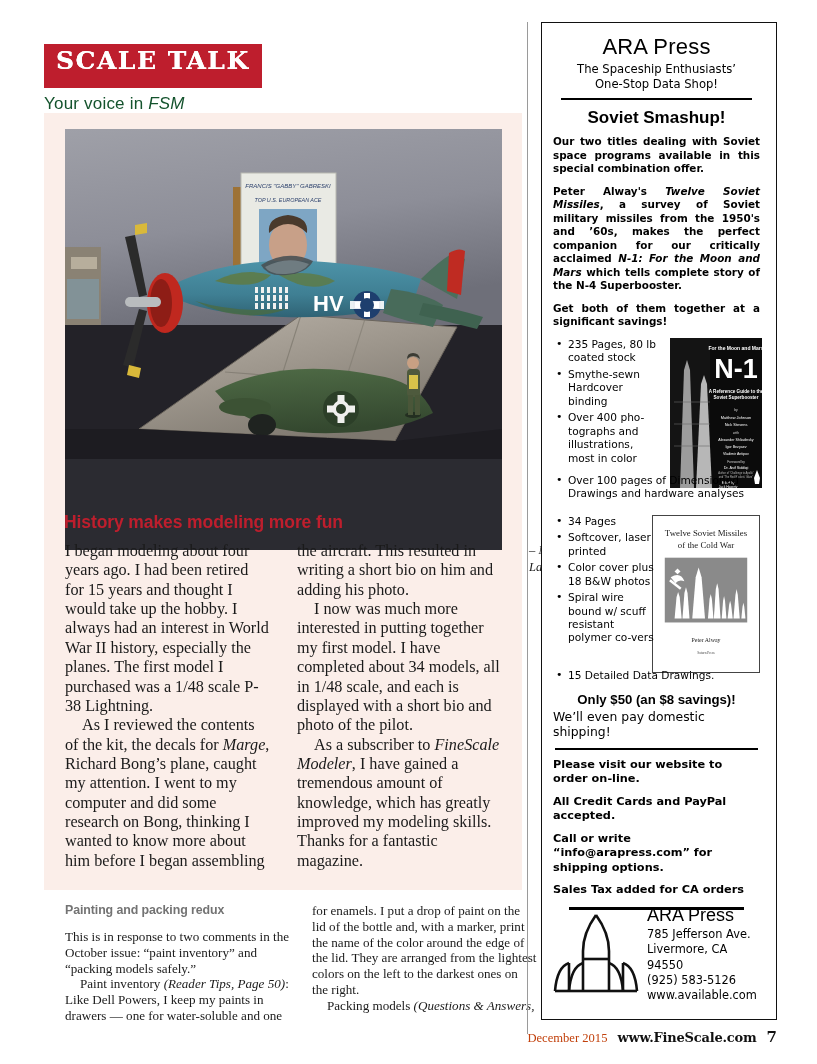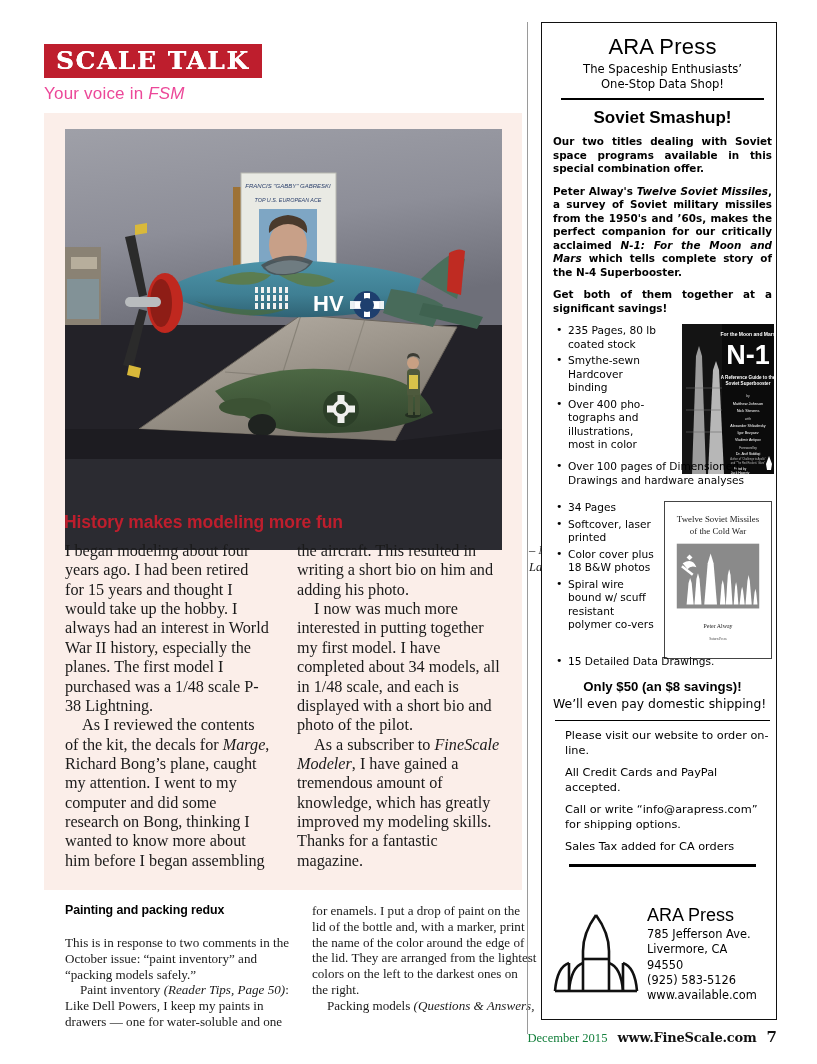--- a/index.html
+++ b/index.html
@@ -22,29 +22,29 @@
   }
 
   .masthead { position: absolute; left: 0; top: 44px; }
   .masthead-bar {
     background: #be1e2d;
     color: #ffffff;
     font-family: "DejaVu Serif", serif;
     font-weight: bold;
     font-size: 25px;
     letter-spacing: 1.5px;
-    padding: 4px 12px 5px 12px;
+    padding: 4px 12px 15px 12px;
     display: inline-block;
     line-height: 1;
     text-shadow: 0 0 0 #fff;
   }
   .masthead-sub {
     font-family: "Liberation Sans", sans-serif;
     font-size: 17px;
-    color: #ec4899;
+    color: #14532d;
     margin-top: 6px;
     letter-spacing: 0.2px;
   }
   .masthead-sub i { font-style: italic; }
 
   
   .tint-block {
     position: absolute;
     left: 0; top: 113px;
     width: 478px; height: 777px;
@@ -106,22 +106,22 @@
 
   
   .art2 {
     position: absolute;
     left: 21px; top: 903px; width: 478px; height: 118px;
   }
   .art2-head {
     font-family: "Liberation Sans", sans-serif;
     font-weight: bold;
     font-size: 12.4px;
-    color: #000000;
-    margin-bottom: 17px;
+    color: #737373;
+    margin-bottom: 11px;
     letter-spacing: -0.1px;
   }
   .art2-cols {
     column-count: 2;
     column-gap: 22px;
     width: 472px;
     font-family: "Liberation Serif", serif;
     font-size: 13.1px;
     line-height: 1.21;
     color: #1a1a1a;
@@ -139,21 +139,21 @@
     background: #9a9a9a;
   }
 
   
   .ad-col {
     position: absolute;
     left: 541px; top: 22px;
     width: 236px; height: 998px;
     border: 1.3px solid #111;
     background: #fff;
-    padding: 9px 4px 0 11px;
+    padding: 9px 16px 0 11px;
     font-family: "DejaVu Sans", sans-serif;
     color: #000;
   }
 
   .ad-brand {
     text-align: center;
     font-family: "Liberation Sans", sans-serif;
     font-size: 22px;
     letter-spacing: 0.2px;
     margin: 2px 0 2px 0;
@@ -238,21 +238,21 @@
     font-family: "DejaVu Sans", sans-serif;
     font-size: 12.4px;
     margin-top: 2px;
   }
 
   .info-list {
     font-family: "DejaVu Sans", sans-serif;
     font-size: 11.3px;
     line-height: 1.29;
   }
-  .info-list p { margin: 0 0 8px 12px; }
+  .info-list p { margin: 0 0 8px 0; font-weight: bold; }
 
   .logo-row {
     position: absolute;
     left: 11px; bottom: 14px;
     width: 214px;
     display: flex;
     align-items: flex-end;
     gap: 8px;
   }
   .logo-mark { width: 86px; height: 96px; flex: 0 0 86px; }
@@ -265,21 +265,21 @@
   }
   .logo-addr { font-size: 11.4px; line-height: 1.33; }
 
   
   .footer {
     position: absolute;
     right: 40px; bottom: 18px;
     display: flex; align-items: baseline; gap: 10px;
     font-family: "Liberation Serif", serif;
   }
-  .foot-date { font-size: 12.6px; color: #15803d; }
+  .foot-date { font-size: 12.6px; color: #c2410c; }
   .foot-url {
     font-family: "DejaVu Serif", serif;
     font-weight: bold;
     font-size: 13px;
     letter-spacing: -0.2px;
     color: #111;
   }
   .foot-page {
     font-family: "DejaVu Serif", serif;
     font-weight: bold;

